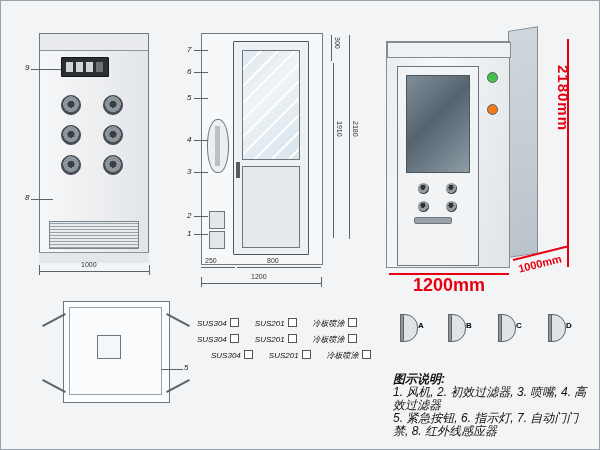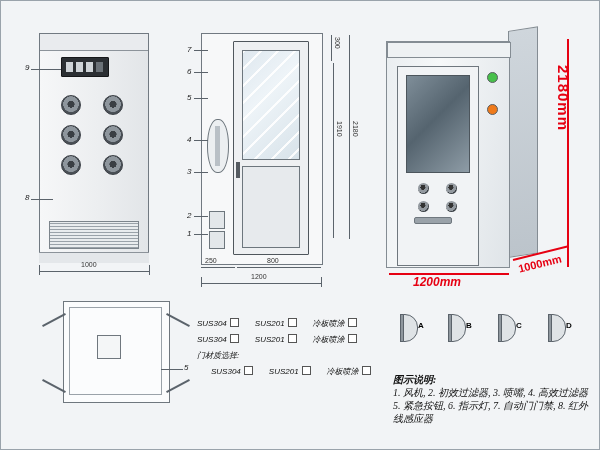--- a/index.html
+++ b/index.html
@@ -84,21 +84,21 @@
   .redtxt{position:absolute;color:#e60012;font-weight:bold;font-family:"Liberation Sans",sans-serif;}
   .redln{position:absolute;background:#e60012;}
 
   
   #specs{position:absolute;left:196px;top:315px;width:190px;font-size:8px;color:#111;line-height:16px;font-style:italic;}
   #specs .row{white-space:nowrap;}
   #specs .chk{display:inline-block;width:7px;height:7px;border:1px solid #555;margin-left:3px;vertical-align:-1px;background:#fff;}
   #specs .gap{display:inline-block;width:16px;}
 
   
-  #legend{position:absolute;left:392px;top:312px;width:196px;font-size:10px;color:#111;line-height:13px;font-style:italic;font-family:Liberation Serif, serif;}
+  #legend{position:absolute;left:392px;top:312px;width:196px;font-size:12px;color:#111;line-height:13px;font-style:italic;}
   #legend .title{font-weight:bold;}
   #icons{position:absolute;left:390px;top:312px;width:196px;height:34px;}
   .icbox{position:absolute;width:40px;height:28px;}
   .icbox .half{position:absolute;left:12px;top:1px;width:13px;height:26px;
     background:#dfe3e6;border:1px solid #5b636b;border-radius:0 13px 13px 0;}
   .icbox .bar{position:absolute;left:9px;top:1px;width:3px;height:26px;background:#8f979e;border:1px solid #5b636b;}
   .icbox .ltr{position:absolute;left:27px;top:8px;font-size:8px;font-weight:bold;}
 </style>
 </head>
 <body>
@@ -202,32 +202,31 @@
         <div class="hnd"></div>
       </div>
       <div class="led" style="left:100px;top:30px;background:#47c04a;"></div>
       <div class="led" style="left:100px;top:62px;background:#ef7a1a;"></div>
     </div>
   </div>
 
   <div class="redln" style="left:566px;top:38px;width:2px;height:228px;"></div>
   <div class="redtxt" style="left:554px;top:64px;writing-mode:vertical-rl;font-size:15px;letter-spacing:1px;">2180mm</div>
   <div class="redln" style="left:388px;top:272px;width:120px;height:2px;"></div>
-  <div class="redtxt" style="left:412px;top:274px;font-size:12px;font-style:italic;">1200mm</div>
+  <div class="redtxt" style="left:412px;top:274px;font-size:18px;">1200mm</div>
   <div class="redln" style="left:512px;top:258px;width:56px;height:2px;transform:rotate(-14deg);transform-origin:left center;"></div>
   <div class="redtxt" style="left:516px;top:262px;font-size:11px;transform:rotate(-14deg);transform-origin:left top;">1000mm</div>
 
   <div id="specs">
     <div class="row">
       <span>SUS304</span><span class="chk"></span><span class="gap"></span><span>SUS201</span><span class="chk"></span><span class="gap"></span><span>冷板喷涂</span><span class="chk"></span>
     </div>
     <div class="row">
       <span>SUS304</span><span class="chk"></span><span class="gap"></span><span>SUS201</span><span class="chk"></span><span class="gap"></span><span>冷板喷涂</span><span class="chk"></span>
     </div>
-    <div class="row">门材质选择:</div>
     <div class="row" style="padding-left:14px;">
       <span>SUS304</span><span class="chk"></span><span class="gap"></span><span>SUS201</span><span class="chk"></span><span class="gap"></span><span>冷板喷涂</span><span class="chk"></span>
     </div>
   </div>
 
   <div id="icons">
     <div class="icbox" style="left:0;top:0;">
       <div class="bar"></div>
       <div class="half"></div>
       <div class="ltr">A</div>

